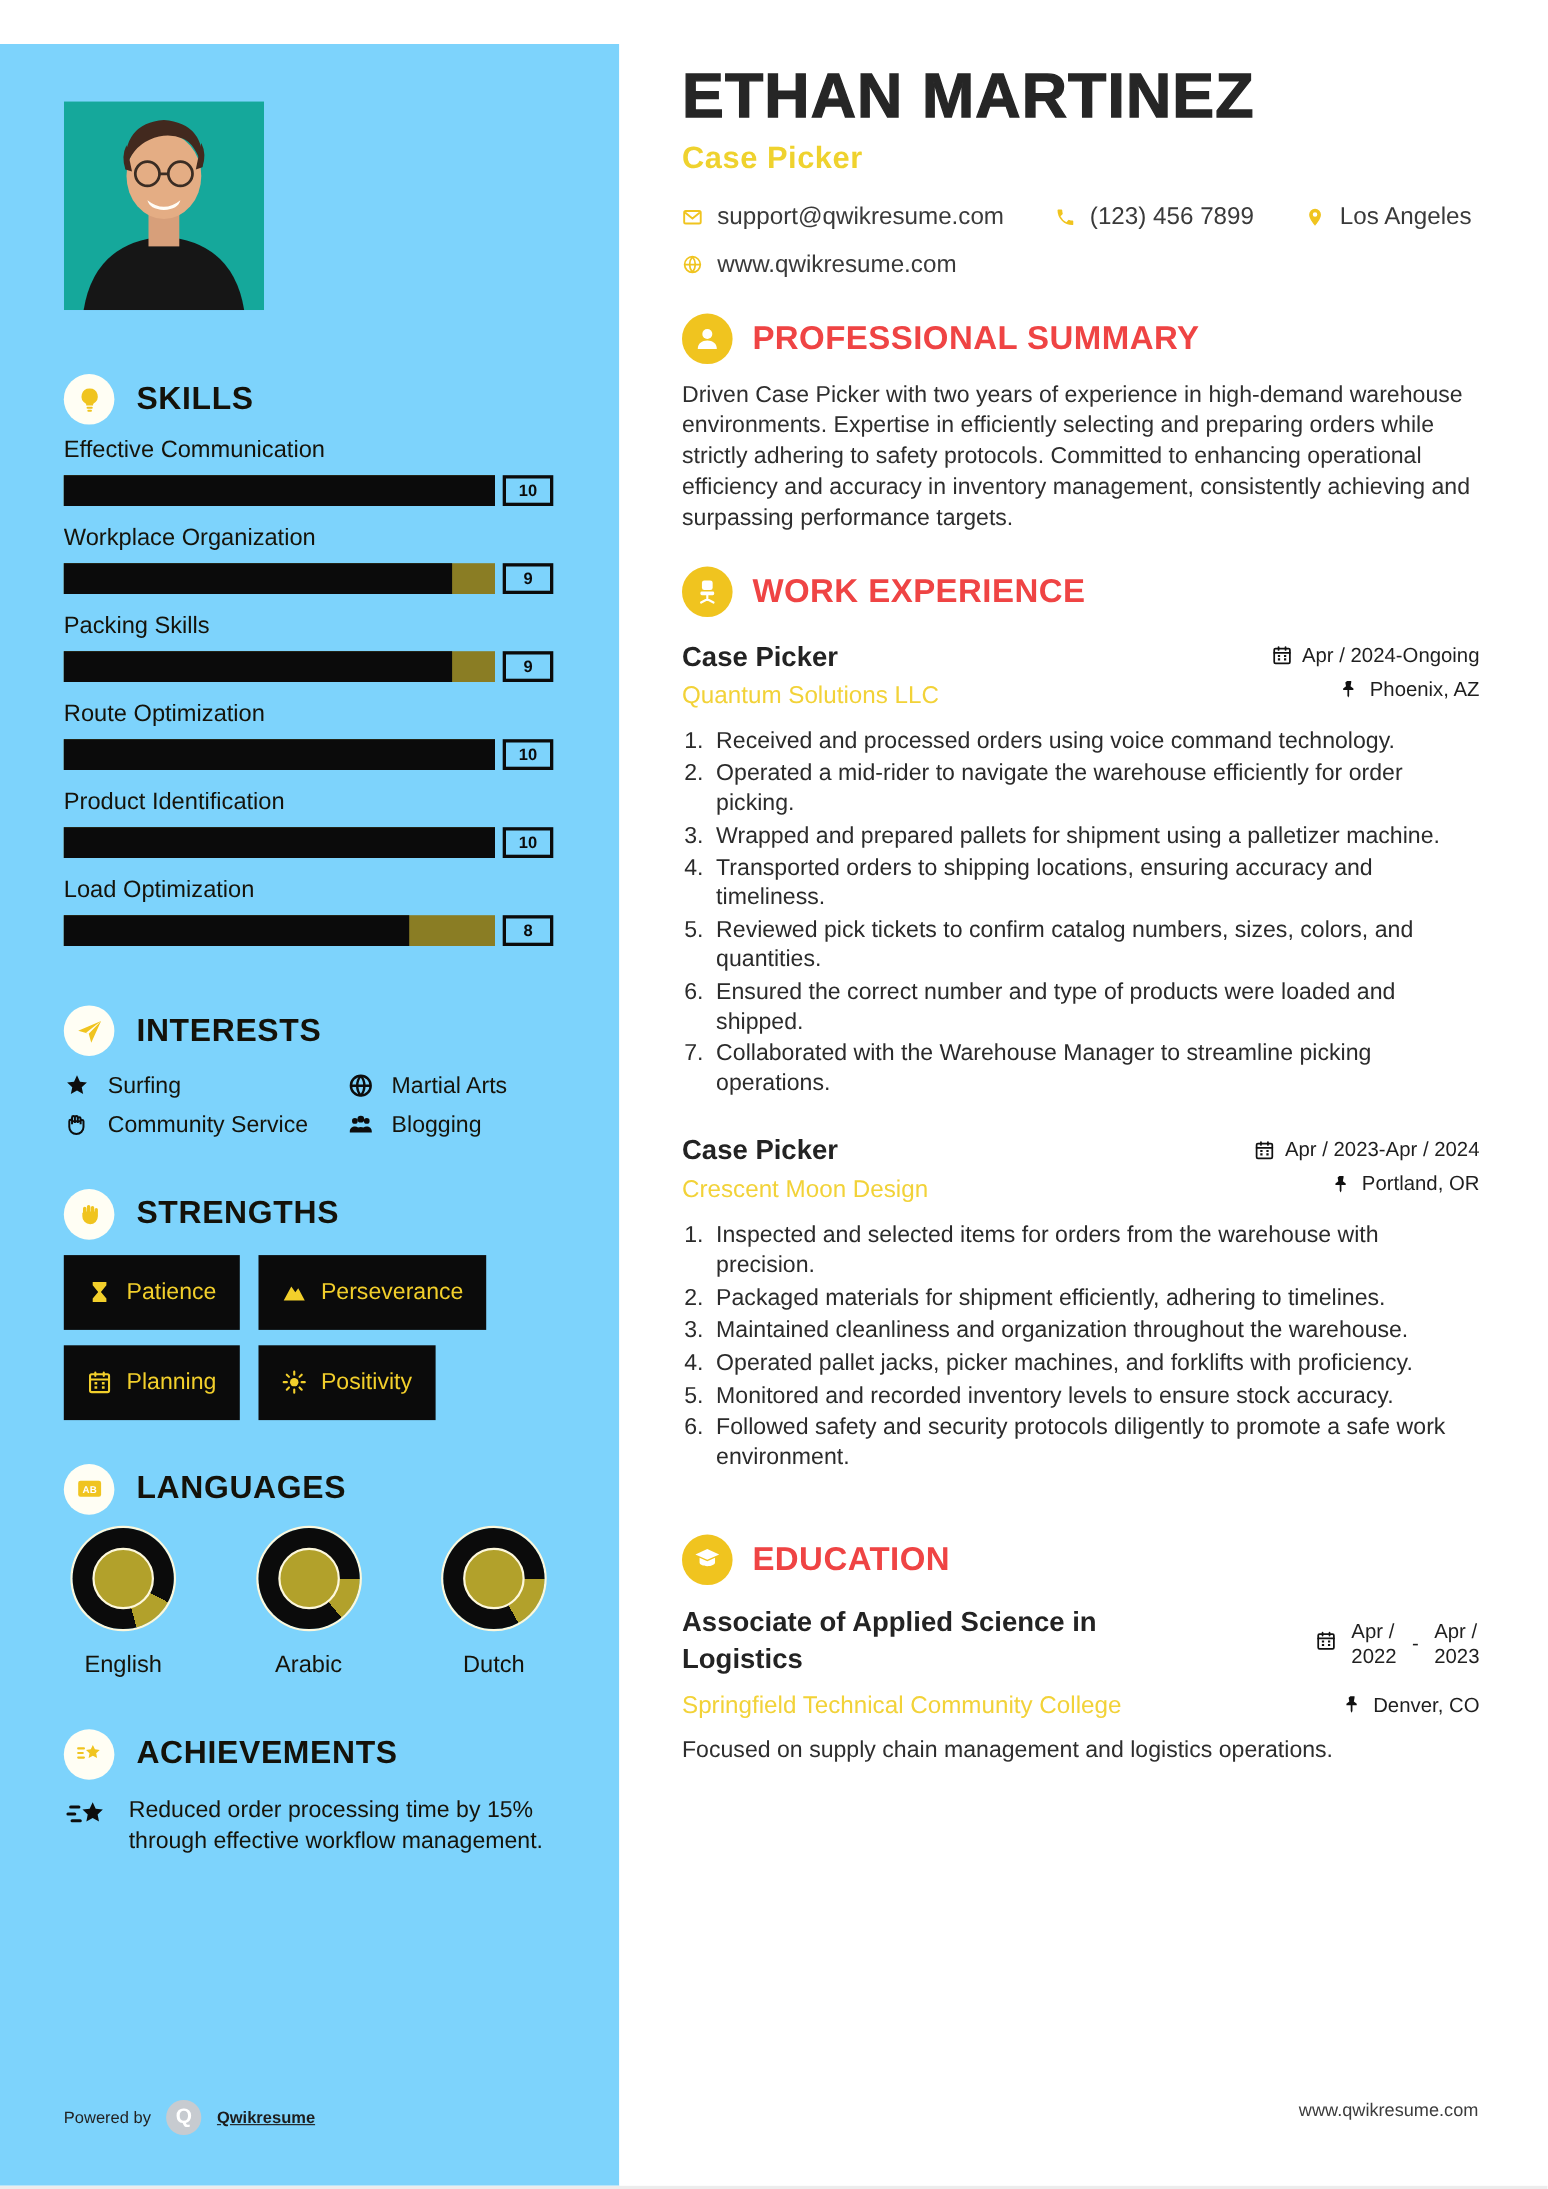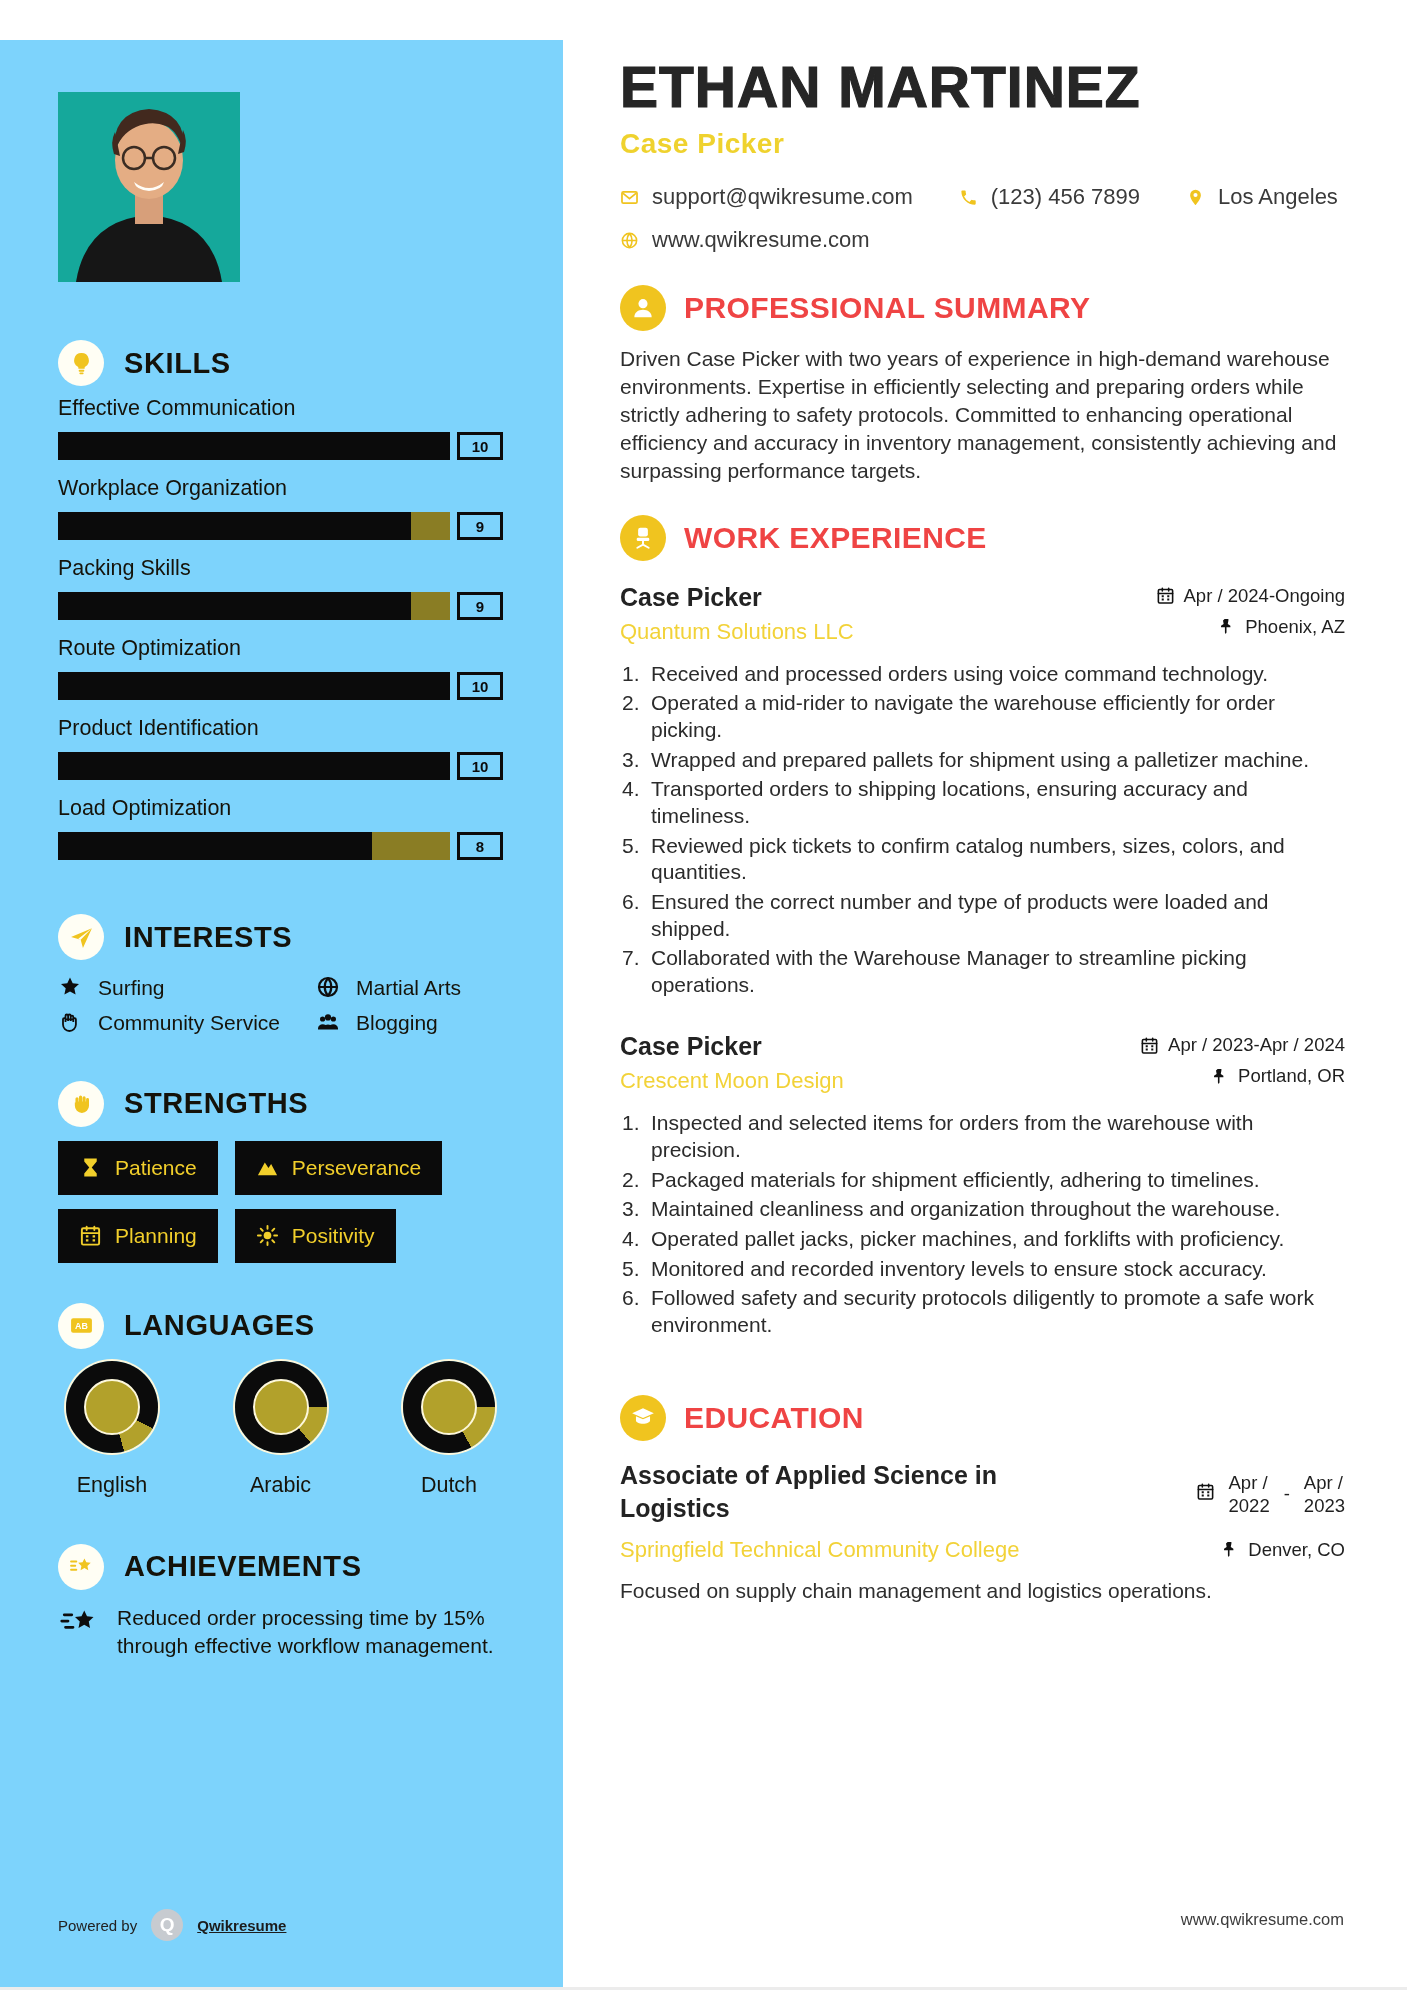--- a/index.html
+++ b/index.html
@@ -31,21 +31,21 @@
   
   #interests-block{margin-top:54px;}
   #interests-list{margin-top:14px;display:grid;grid-template-columns:258px 1fr;row-gap:8px;}
   .interest{display:flex;gap:16px;align-items:flex-start;font-size:21px;color:#15130a;line-height:1.3;}
   .interest .ic{color:#0d0d0d;margin-top:1px;}
   .interest .ic svg{width:24px;height:24px;display:block;}
 
   
   #strengths-block{margin-top:44px;}
   #strengths-list{margin-top:14px;display:flex;flex-wrap:wrap;gap:14px 17px;}
-  .chip{display:inline-flex;align-items:center;gap:13px;background:#0b0b0b;color:#f2cf2b;height:54px;padding:0 21px;font-size:21px;}
+  .chip{display:inline-flex;align-items:center;gap:13px;background:#0b0b0b;color:#f2cf2b;height:68px;padding:0 21px;font-size:21px;}
   .chip .ic svg{width:23px;height:23px;display:block;}
 
   
   #languages-block{margin-top:40px;}
   #languages-list{margin-top:12px;display:flex;justify-content:space-between;padding:0 8px;}
   .lang{display:flex;flex-direction:column;align-items:center;}
   .donut{position:relative;width:92px;height:92px;border-radius:50%;box-shadow:0 0 0 2px #fdf8dc;}
   .donut .hole{position:absolute;inset:18px;border-radius:50%;background:#b2a12b;border:2px solid #fdf8dc;}
   .lang-label{margin-top:20px;font-size:21.5px;color:#15130a;}
 

